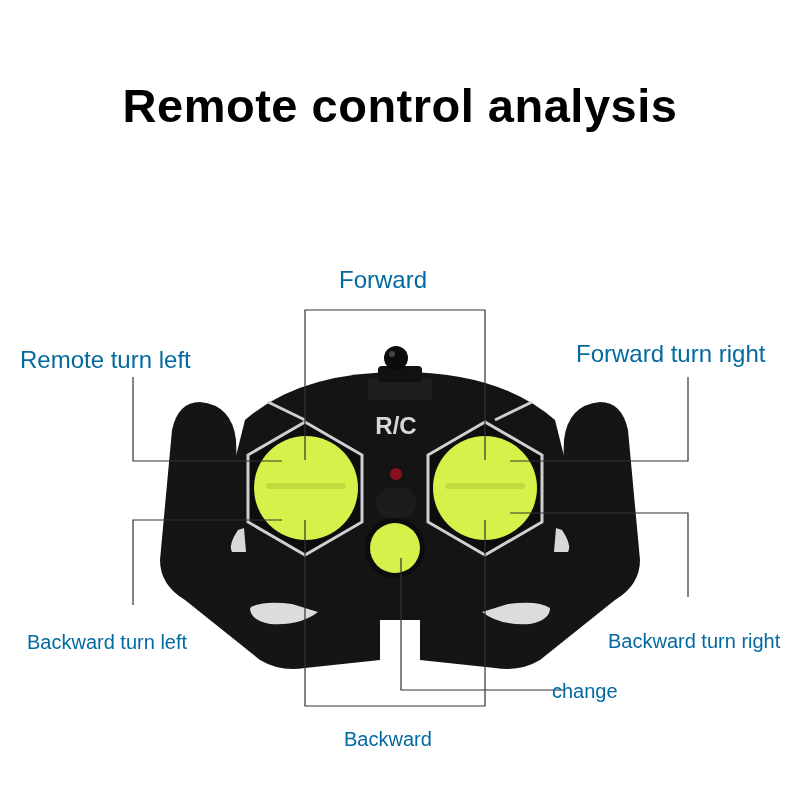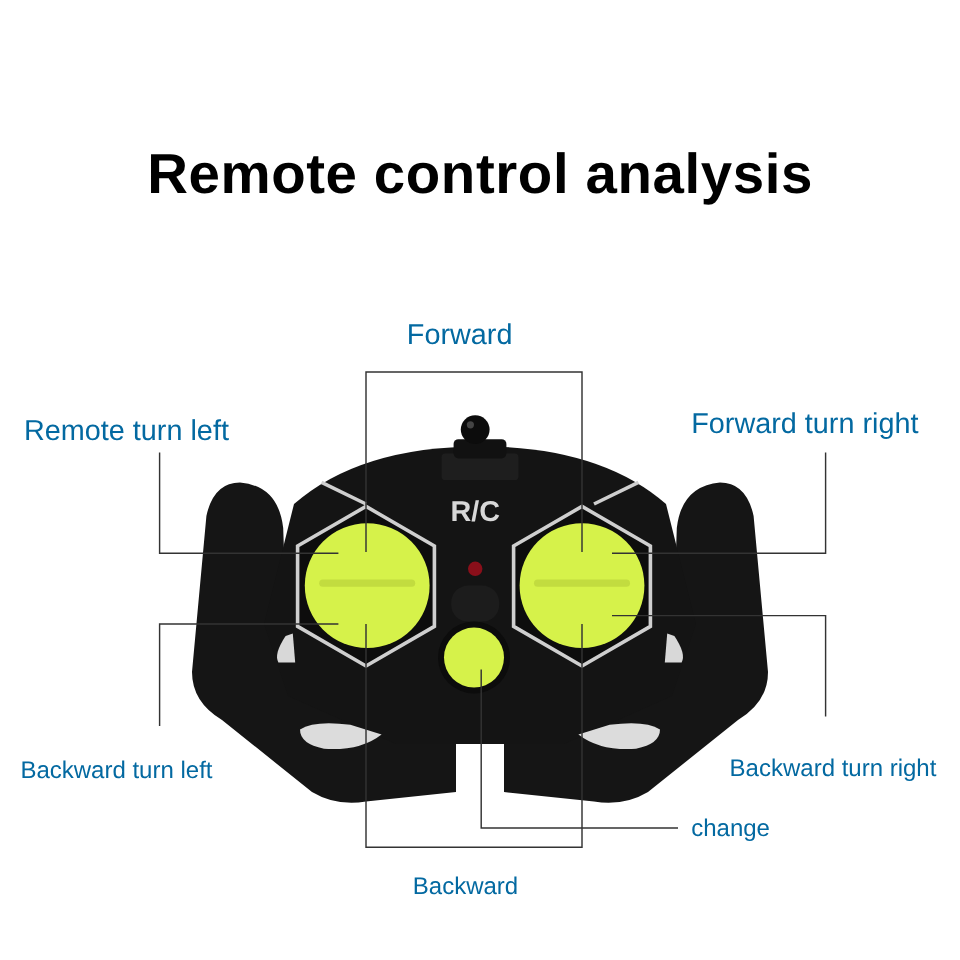--- a/index.html
+++ b/index.html
@@ -1,17 +1,17 @@
 <!DOCTYPE html>
 <html><head>
 <meta charset="utf-8">
 <style>
   html, body { margin:0; padding:0; background:#ffffff; }
   body { width:800px; height:800px; position:relative; overflow:hidden; font-family:"Liberation Sans", sans-serif; color:#111; }
-  .title { position:absolute; left:0; top:78px; width:800px; text-align:center; font-size:47px; font-weight:bold; letter-spacing:0.5px; color:#000;margin-top:39px; }
+  .title { position:absolute; left:0; top:78px; width:800px; text-align:center; font-size:47px; font-weight:bold; letter-spacing:0.5px; color:#000; }
   .label { position:absolute; font-size:24px; color:#0369a1; white-space:nowrap; }
   .label.sm { font-size:20px; }
   svg.diagram { position:absolute; left:0; top:0; }
 </style>
 </head>
 <body>
 
 <div class="title">Remote control analysis</div>
 
 <svg class="diagram" width="800" height="800" viewBox="0 0 800 800">
@@ -75,16 +75,16 @@
 
     <polyline points="305,520 305,706 485,706 485,520"></polyline>
 
     <polyline points="401,558 401,690 565,690"></polyline>
   </g>
 </svg>
 
 <div class="label" style="left:339px; top:266px;">Forward</div>
 <div class="label" style="left:20px; top:346px;">Remote turn left</div>
 <div class="label" style="left:576px; top:340px;">Forward turn right</div>
-<div class="label sm" style="left:17px; top:631px;">Backward turn left</div>
+<div class="label sm" style="left:27px; top:631px;">Backward turn left</div>
 <div class="label sm" style="left:608px; top:630px;">Backward turn right</div>
-<div class="label sm" style="left:576px; top:680px;">change</div>
+<div class="label sm" style="left:552px; top:680px;">change</div>
 <div class="label sm" style="left:344px; top:728px;">Backward</div>
 
 </body></html>

